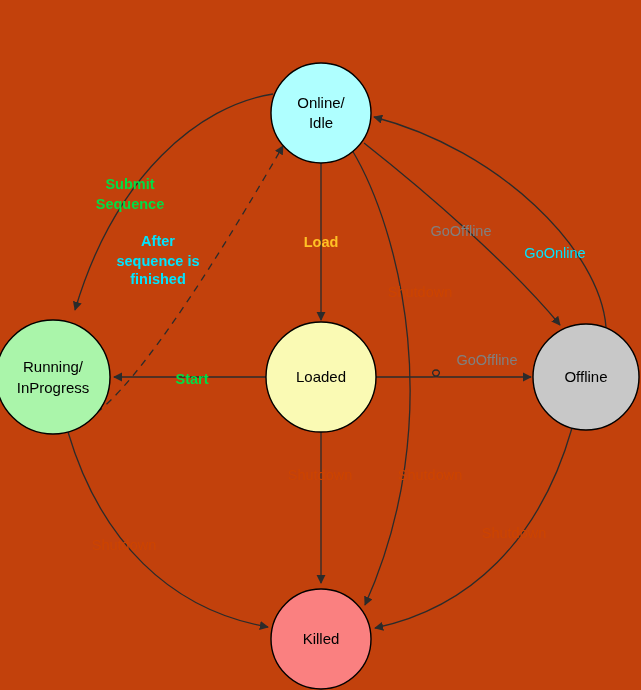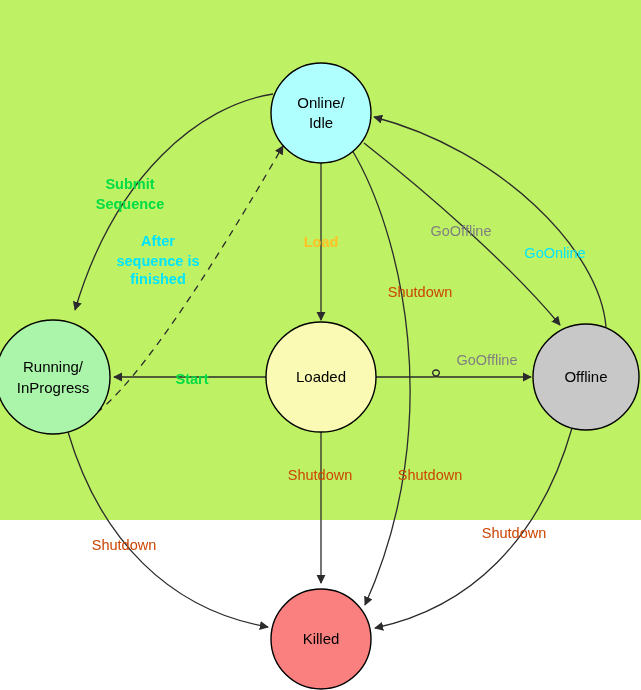--- a/index.html
+++ b/index.html
@@ -9,22 +9,22 @@
   }
   body {
     width: 641px;
     height: 690px;
     font-family: "Liberation Sans", sans-serif;
     overflow: hidden;
   }
   #diagram-root {
     position: relative;
     width: 641px;
-    height: 520px;
-    background: #bef264;
+    height: 690px;
+    background: #c2410c;
   }
   svg#state-machine {
     display: block;
     width: 641px;
     height: 690px;
   }
   .node-shape {
     stroke: #000000;
     stroke-width: 1.4;
   }

